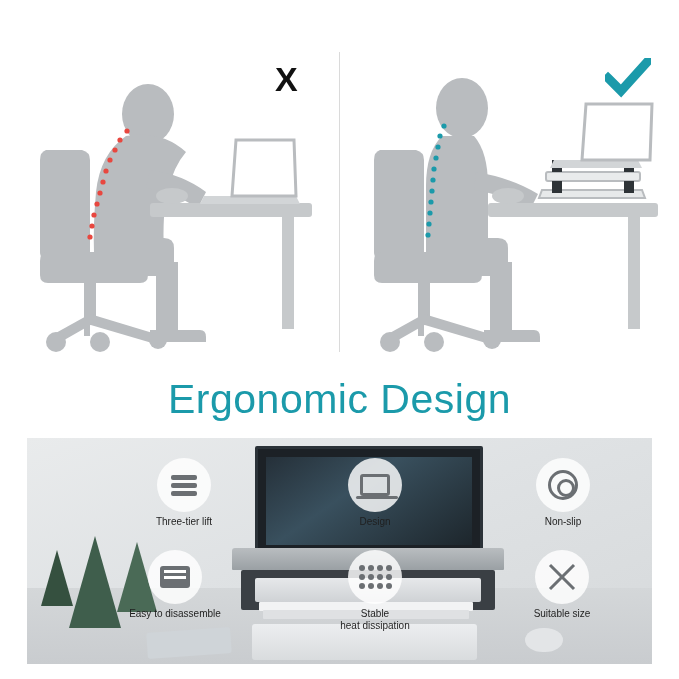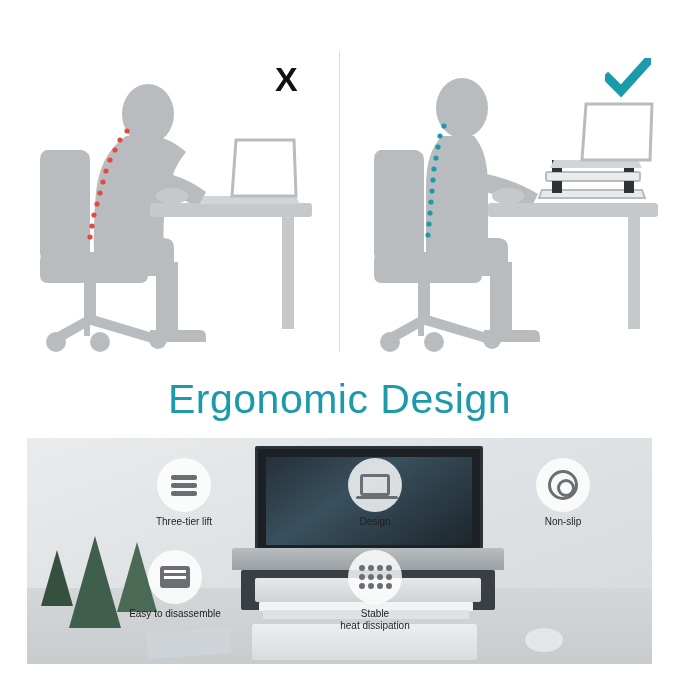--- a/index.html
+++ b/index.html
@@ -327,15 +327,21 @@
           <i></i>
             <i></i>
             <i></i>
             <i></i>
         </div>
       </div>
       <div class="flabel">Stable
 heat dissipation</div>
     </div>
 
+    <div class="feature f5">
+      <div class="badge">
+        <div class="ic-size"></div>
+      </div>
+      <div class="flabel">Suitable size</div>
+    </div>
   </div>
 
 </div>
 
 </body></html>

